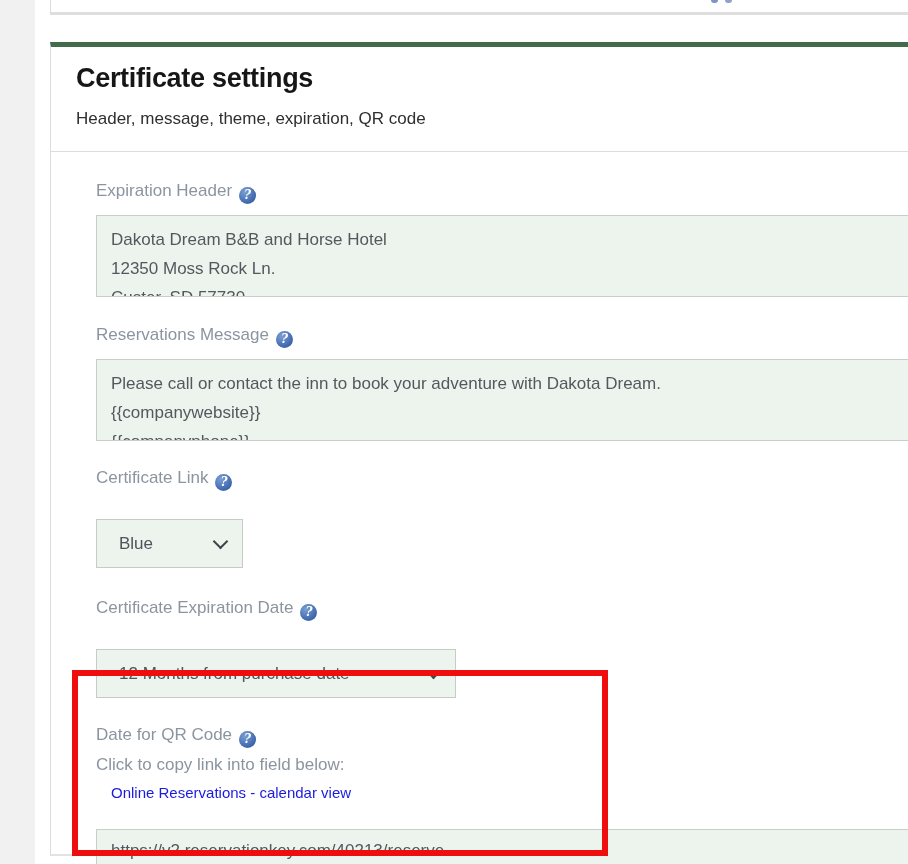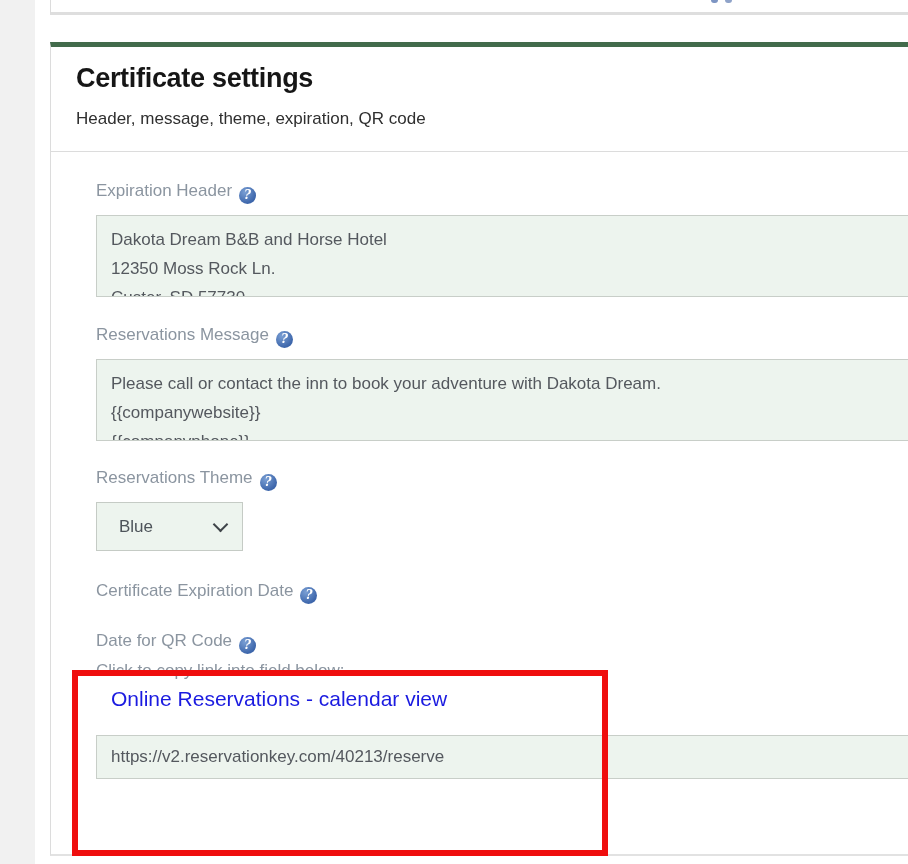--- a/index.html
+++ b/index.html
@@ -29,28 +29,28 @@
     background:radial-gradient(circle at 35% 30%, #7a9fd4, #3d66ab 70%);
     color:#fff;font:italic bold 12px/17px "DejaVu Serif",serif;text-align:center;
     vertical-align:-3px;margin-left:7px;}
   .field-area{display:block;width:100%;height:82px;box-sizing:border-box;margin-top:11px;
     background:#edf4ee;border:1px solid #c8cec8;padding:9px 14px;resize:none;overflow:hidden;
     font-family:"Liberation Sans",sans-serif;font-size:17px;line-height:29px;color:#54585e;}
   .group{margin-bottom:26px;}
   .g1{margin-bottom:27px;}
   .g3{margin-bottom:29px;}
   .select-box{display:inline-flex;align-items:center;justify-content:space-between;
-    margin-top:11px;height:49px;box-sizing:border-box;background:#edf4ee;
+    margin-top:28px;height:49px;box-sizing:border-box;background:#edf4ee;
     border:1px solid #c5cbc5;padding:0 16px 0 22px;font-size:17px;color:#4e545a;cursor:default;}
   .sel-theme{width:147px;}
   .sel-exp{width:360px;}
   .chev{width:9px;height:9px;border-right:2px solid #3f4449;border-bottom:2px solid #3f4449;
     transform:rotate(45deg);margin-top:-5px;flex:0 0 auto;margin-left:12px;}
   .qr-instruction{font-size:17px;line-height:22px;color:#8b95a0;margin-top:6px;}
-  .qr-link{display:inline-block;font-size:21px;line-height:22px;color:#1b1be0;margin:6px 0 0 15px;
+  .qr-link{display:inline-block;font-size:15px;line-height:22px;color:#1b1be0;margin:6px 0 0 15px;
     text-decoration:none;cursor:pointer;}
   .qr-input{display:block;width:100%;box-sizing:border-box;height:44px;margin-top:25px;
     background:#edf4ee;border:1px solid #c8cec8;padding:0 14px;
     font-family:"Liberation Sans",sans-serif;font-size:17px;color:#54585e;}
   .red-annotation{position:absolute;left:72px;top:670px;width:536px;height:186px;
     border:6px solid #ef0e0e;box-sizing:border-box;pointer-events:none;z-index:10;}
 </style>
 </head>
 <body>
 
@@ -78,30 +78,34 @@
 
     <div class="group">
       <div class="field-label"><span>Reservations Message</span><span class="help">?</span>
       </div>
       <textarea class="field-area" spellcheck="false" style="">Please call or contact the inn to book your adventure with Dakota Dream.
 {{companywebsite}}
 {{companyphone}}</textarea>
     </div>
 
     <div class="group g3">
-      <div class="field-label"><span>Reservations Theme</span><span class="help">?</span>
+      <div class="field-label"><span>Certificate Link</span><span class="help">?</span>
       </div>
       <div class="select-box sel-theme">
         <span>Blue</span>
         <span class="chev"></span>
       </div>
     </div>
 
     <div class="group">
       <div class="field-label"><span>Certificate Expiration Date</span><span class="help">?</span>
+      </div>
+      <div class="select-box sel-exp">
+        <span>12 Months from purchase date</span>
+        <span class="chev"></span>
       </div>
     </div>
 
     <div class="group">
       <div class="field-label"><span>Date for QR Code</span><span class="help">?</span>
       </div>
       <div class="qr-instruction">Click to copy link into field below:</div>
       <a class="qr-link">Online Reservations - calendar view</a>
       <input class="qr-input" type="text" spellcheck="false" value="https://v2.reservationkey.com/40213/reserve" style="">
     </div>

